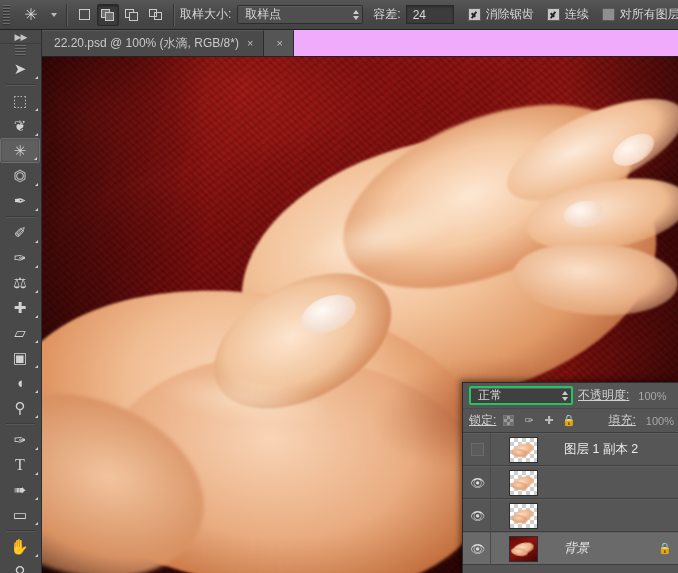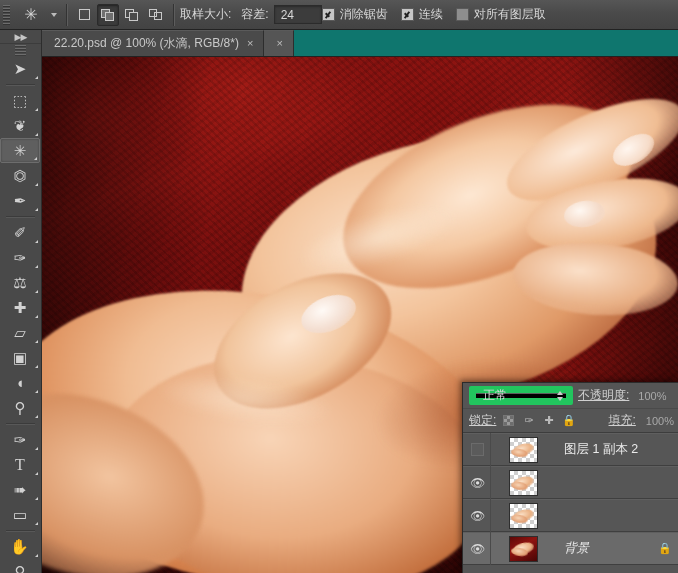--- a/index.html
+++ b/index.html
@@ -91,21 +91,21 @@
     background:#222; transform:rotate(42deg);
   }
   .chk.on::before{
     content:""; position:absolute; left:4px; top:2px; width:2px;height:8px;
     background:#222; transform:rotate(35deg);
   }
 
   
   .tabbar{
     position:absolute; left:42px; top:30px; width:636px; height:27px;
-    background:#0f766e; border-bottom:1px solid #222; display:flex; align-items:flex-end;
+    background:#f0abfc; border-bottom:1px solid #222; display:flex; align-items:flex-end;
   }
   .tab{
     height:26px; display:flex; align-items:center; gap:8px;
     padding:0 10px 0 12px; font-size:12px; color:#c9c9c9;
     background:#4a4a4a; border-right:1px solid #2d2d2d;
     border-top:1px solid #5a5a5a; white-space:nowrap;
   }
   .tab.active{ background:#555; color:#e6e6e6; }
   .tab .x{ font-size:11px; color:#bdbdbd; line-height:1; }
 
@@ -275,21 +275,21 @@
     position:absolute; left:462px; top:382px; width:216px; height:191px;
     background:#555; border:1px solid #2b2b2b; border-right:none; border-bottom:none;
     box-shadow:-2px -2px 6px rgba(0,0,0,.45);
     overflow:hidden;
   }
   .lp-row1{
     height:26px; display:flex; align-items:center; padding:0 4px 0 6px; gap:5px;
     border-bottom:1px solid #4a4a4a;
   }
   .blend-select{
-    width:104px; height:19px; background:#000000; border:7px solid #22c55e;
+    width:104px; height:19px; background:#404040; border:2px solid #22c55e;
     border-radius:2px; display:flex; align-items:center; padding:0 16px 0 7px;
     color:#d7d7d7; font-size:12px; position:relative; box-shadow:inset 0 1px 0 #5d5d5d;
   }
   .blend-select .spin{position:absolute;right:3px;top:50%;transform:translateY(-50%);display:flex;flex-direction:column;gap:2px;}
   .blend-select .spin i{width:0;height:0;border-left:3px solid transparent;border-right:3px solid transparent;}
   .blend-select .spin i.up{border-bottom:4px solid #ccc;}
   .blend-select .spin i.dn{border-top:4px solid #ccc;}
   .lp-lab{ color:#d0d0d0; font-size:12px; white-space:nowrap;text-decoration:underline; }
   .lp-val{ color:#a9a9a9; font-size:11px; white-space:nowrap; padding-left:4px;}
   .lp-row2{
@@ -392,27 +392,34 @@
           <span class="sq4">
             <b></b>
             <b></b>
           </span>
         </div>
     </div>
 
     <div class="vsep"></div>
 
     <span class="opt-label">取样大小:</span>
+    <div class="ps-select" style="width:126px;margin-left:6px;">
+      <span>取样点</span>
+      <span class="spin">
+          <i class="up"></i>
+          <i class="dn"></i>
+        </span>
+    </div>
 
     <span class="opt-label" style="margin-left:10px;">容差:</span>
     <div class="num-field" style="margin-left:5px;width:48px;">
       <span>24</span>
     </div>
 
-    <div class="chk-wrap" style="margin-left:0;font-family:Liberation Mono, monospace;">
+    <div class="chk-wrap" style="margin-left:14px;font-family:Liberation Mono, monospace;">
       <span class="chk on"></span>
       <span class="opt-label">消除锯齿</span>
     </div>
 
     <div class="chk-wrap" style="margin-left:13px;">
       <span class="chk on"></span>
       <span class="opt-label">连续</span>
     </div>
 
     <div class="chk-wrap" style="margin-left:13px;">

